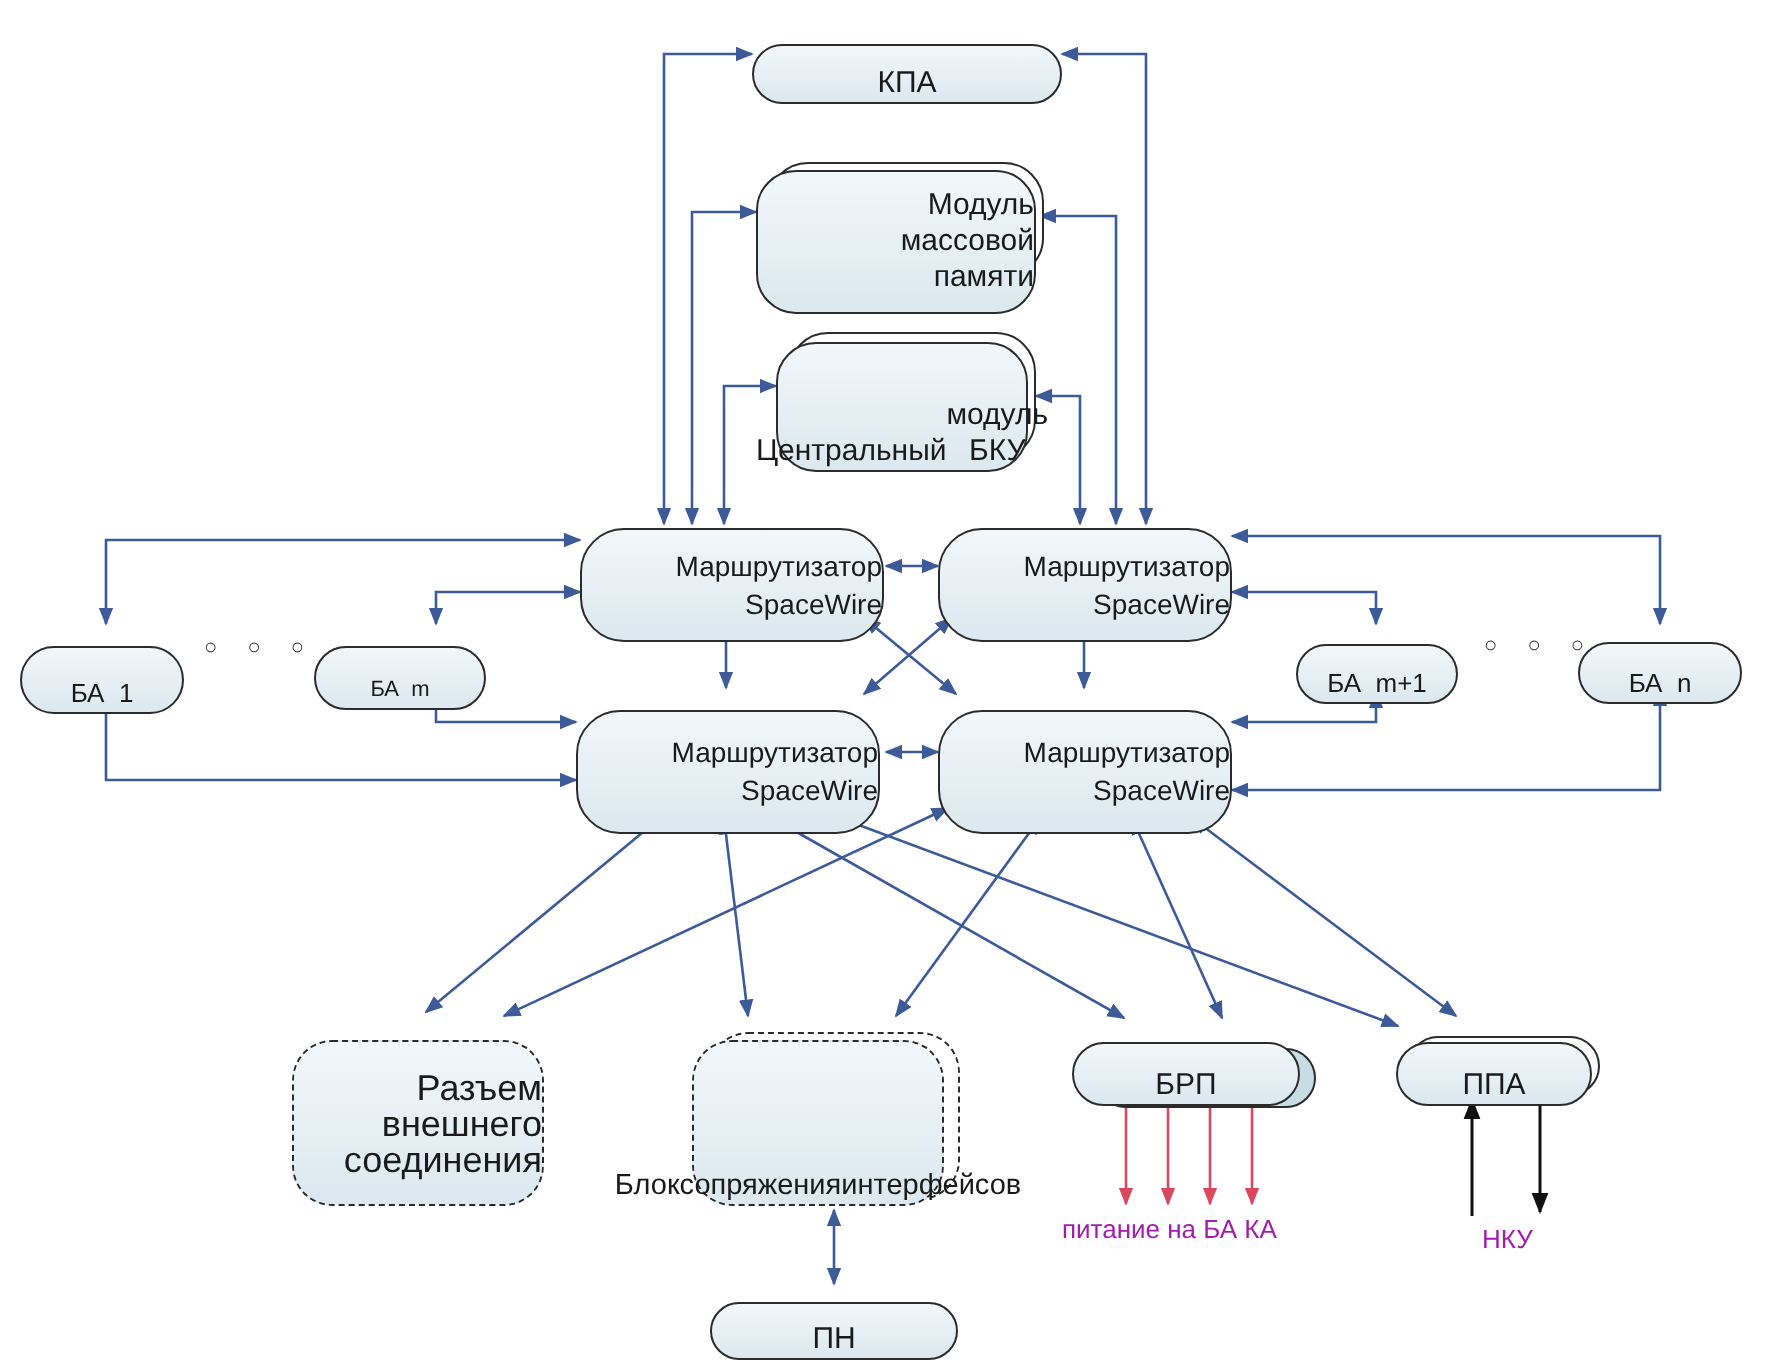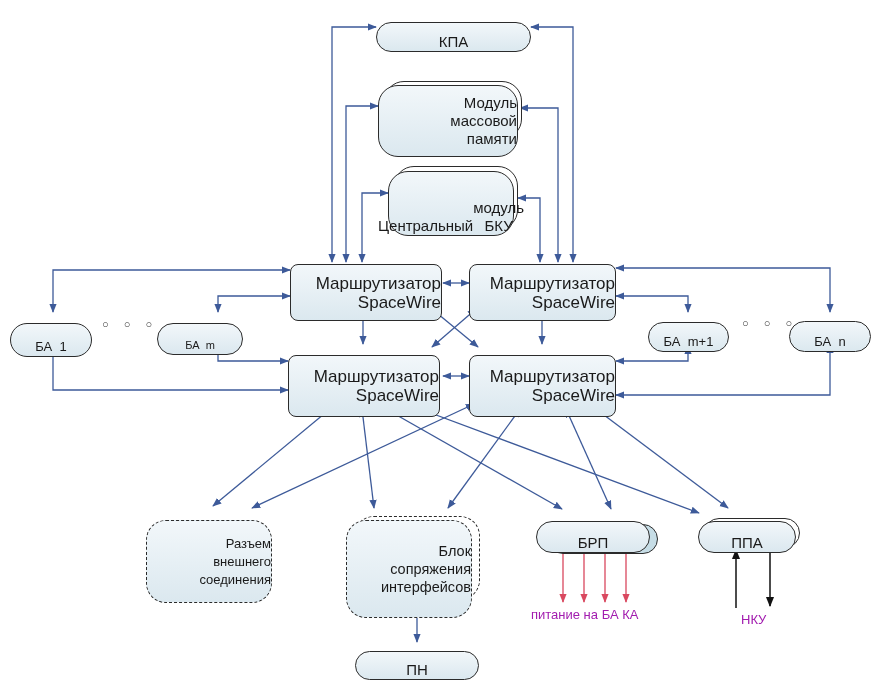--- a/index.html
+++ b/index.html
@@ -4,21 +4,21 @@
 <style>
   html, body { margin:0; padding:0; background:#ffffff; }
   body { width:884px; height:683px; position:relative; overflow:hidden; font-family:"Liberation Sans", sans-serif; }
   svg#diagram { position:absolute; left:0; top:0; }
   .node { position:absolute; box-sizing:border-box; display:flex; align-items:flex-end; justify-content:center; text-align:center;
           color:#1a1a1a; font-size:15px; line-height:18px;
           background:linear-gradient(to bottom, #f2f7fa 0%, #dbe8ef 100%);
           border:1.5px solid #2b2b2b;margin-top:10px; }
   .pill { border-radius:20px; }
   .rbox { border-radius:20px; }
-  .router { border-radius:8px; font-size:17px; line-height:19px; }
+  .router { border-radius:22px; font-size:14px; line-height:19px; }
   .shadow { position:absolute; box-sizing:border-box; border:1.5px solid #2b2b2b; background:#ffffff; }
   .dashed { border:1.5px dashed #2b2b2b; }
   .label { position:absolute; font-size:13px; color:#a21caf; white-space:nowrap; }
   .dots { position:absolute; font-size:14px; color:#333; letter-spacing:6px; }
 </style>
 </head>
 <body>
 
 <svg id="diagram" width="884" height="683">
   <defs>
@@ -131,28 +131,28 @@
   <span style="white-space:pre;">БА  m</span>
 </div>
 <div class="node pill" style="left:648px;top:312px;width:81px;height:30px;font-size:13px;">
   <span style="white-space:pre;">БА  m+1</span>
 </div>
 <div class="dots" style="left:742px;top:317px;font-size:11px;">○ ○ ○</div>
 <div class="node pill" style="left:789px;top:311px;width:82px;height:31px;font-size:13px;">
   <span style="white-space:pre;">БА  n</span>
 </div>
 
-<div class="node rbox dashed" style="left:146px;top:510px;width:126px;height:83px;flex-direction:column;font-size:13px;">
+<div class="node rbox dashed" style="left:146px;top:510px;width:126px;height:83px;flex-direction:column;font-size:18px;">
   <span>Разъем</span>
   <span>внешнего</span>
   <span>соединения</span>
 </div>
 
 <div class="shadow dashed" style="left:354px;top:516px;width:126px;height:84px;border-radius:20px;"></div>
-<div class="node rbox dashed" style="left:346px;top:510px;width:126px;height:98px;flex-direction:column;font-size:14.5px;">
+<div class="node rbox dashed" style="left:346px;top:510px;width:126px;height:83px;flex-direction:row;font-size:14.5px;">
   <span>Блок</span>
   <span>сопряжения</span>
   <span>интерфейсов</span>
 </div>
 
 <div class="shadow" style="left:548px;top:524px;width:110px;height:30px;border-radius:18px;background:#c6dde6;"></div>
 <div class="node pill" style="left:536px;top:511px;width:114px;height:32px;">
   <span>БРП</span>
 </div>
 <div class="label" style="left:531px;top:607px;">питание на БА КА</div>

